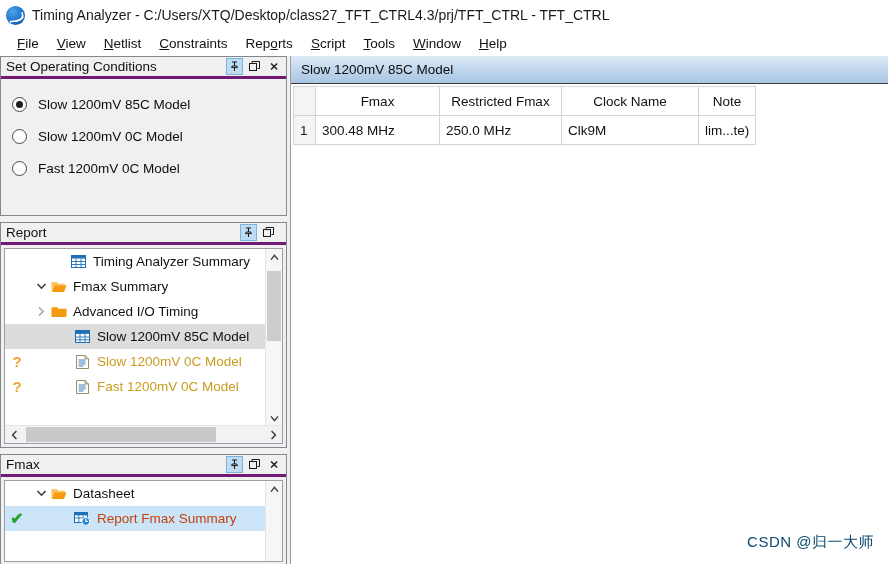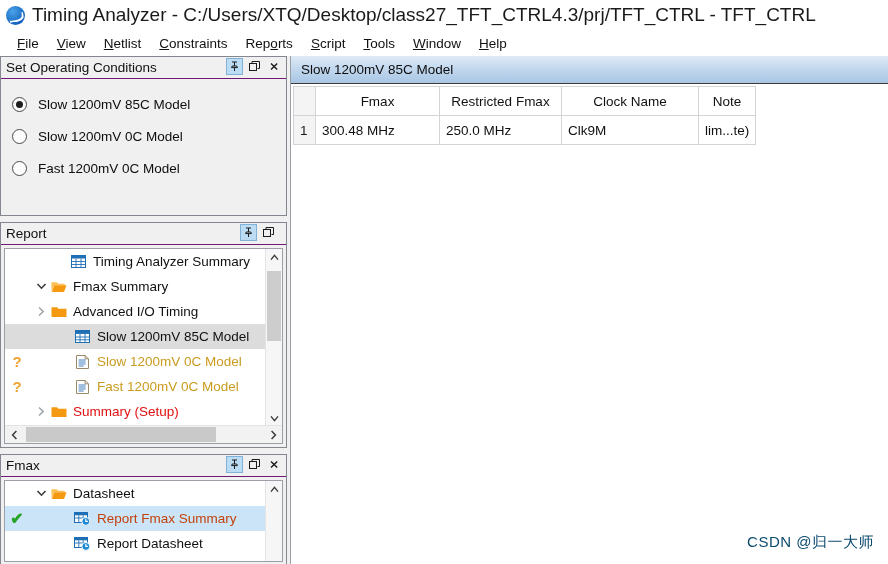--- a/index.html
+++ b/index.html
@@ -40,21 +40,21 @@
     left: 3px;
     top: 7px;
     width: 13px;
     height: 7px;
     border-bottom: 2.5px solid #ffffff;
     border-right: 2.5px solid #ffffff;
     border-radius: 0 0 60% 0;
     transform: rotate(-8deg);
   }
   .title-text {
-    font-size: 19px;
+    font-size: 14px;
     color: #1a1a1a;
     white-space: nowrap;
   }
 
   
   .menubar {
     height: 26px;
     display: flex;
     align-items: center;
     padding-left: 8px;
@@ -94,21 +94,21 @@
     right: 0;
     background: #f0f0f0;
     border: 1px solid #828790;
     box-sizing: border-box;
   }
   .panel-header {
     height: 22px;
     display: flex;
     align-items: center;
     background: #f0f0f0;
-    border-bottom: 1px solid #701a75;
+    border-bottom: 3px solid #701a75;
     box-sizing: border-box;
     padding-left: 5px;
     position: relative;
   }
   .panel-title {
     font-size: 13.5px;
     color: #101010;
     white-space: nowrap;
   }
   .panel-btns {
@@ -528,35 +528,20 @@
               <div class="ticon">
                 <svg width="13" height="14" viewBox="0 0 13 14">
                     <path d="M0.5 0.5h8.6l3.4 3.3V13.5H0.5z" fill="#fff" stroke="#9b8a6a"></path>
                     <path d="M9.1 0.5v3.3h3.4" fill="none" stroke="#9b8a6a"></path>
                     <path d="M2.6 5h7M2.6 7h7M2.6 9h7M2.6 11h5" stroke="#2d6fb5" stroke-width="0.9"></path>
                   </svg>
               </div>
               <div class="tlabel orange">Fast 1200mV 0C Model</div>
             </div>
 
-            <div class="tree-row">
-              <div class="status-slot"></div>
-              <div class="indent" style="width:4px;"></div>
-              <div class="twisty">
-                <svg width="9" height="11" viewBox="0 0 9 11">
-                    <path d="M2 1.5L6.2 5.5L2 9.5" fill="none" stroke="#a0a6ac" stroke-width="1.6"></path>
-                  </svg>
-              </div>
-              <div class="ticon">
-                <svg width="16" height="13" viewBox="0 0 16 13">
-                    <path d="M0.5 2.2h5.6l1.3 1.5h8.1V12H0.5z" fill="#f59a10"></path>
-                  </svg>
-              </div>
-              <div class="tlabel red">Summary (Setup)</div>
-            </div>
 
           </div>
 
           <div class="vbar with-hbar">
             <div class="vbar-arrow">
               <svg width="9" height="7" viewBox="0 0 9 7">
                   <path d="M1 5.6L4.5 1.4L8 5.6" fill="none" stroke="#3c3c3c" stroke-width="1.4"></path>
                 </svg>
             </div>
             <div class="vbar-thumb" style="top:22px; height:70px;"></div>
@@ -638,35 +623,20 @@
                     <rect x="0.5" y="0.5" width="13" height="10" fill="#fff" stroke="#1f6fb5"></rect>
                     <rect x="0.5" y="0.5" width="13" height="2.8" fill="#1f6fb5"></rect>
                     <path d="M4.8 3.3v7.2M9.2 3.3v7.2M0.5 6h13" stroke="#1f6fb5" stroke-width="0.9"></path>
                     <circle cx="11.8" cy="9.4" r="4" fill="#1f8ad6" stroke="#fff" stroke-width="1"></circle>
                     <path d="M11.8 6.8v2.6h2" fill="none" stroke="#fff" stroke-width="1.1"></path>
                   </svg>
               </div>
               <div class="tlabel green">Report Fmax Summary</div>
             </div>
 
-            <div class="tree-row">
-              <div class="status-slot"></div>
-              <div class="indent" style="width:28px;"></div>
-              <div class="twisty"></div>
-              <div class="ticon">
-                <svg width="17" height="14" viewBox="0 0 17 14">
-                    <rect x="0.5" y="0.5" width="13" height="10" fill="#fff" stroke="#1f6fb5"></rect>
-                    <rect x="0.5" y="0.5" width="13" height="2.8" fill="#1f6fb5"></rect>
-                    <path d="M4.8 3.3v7.2M9.2 3.3v7.2M0.5 6h13" stroke="#1f6fb5" stroke-width="0.9"></path>
-                    <circle cx="11.8" cy="9.4" r="4" fill="#1f8ad6" stroke="#fff" stroke-width="1"></circle>
-                    <path d="M11.8 6.8v2.6h2" fill="none" stroke="#fff" stroke-width="1.1"></path>
-                  </svg>
-              </div>
-              <div class="tlabel">Report Datasheet</div>
-            </div>
 
             <div class="tree-row">
               <div class="status-slot"></div>
               <div class="indent" style="width:4px;"></div>
 
               <div class="ticon">
                 
               </div>
 
             </div>

